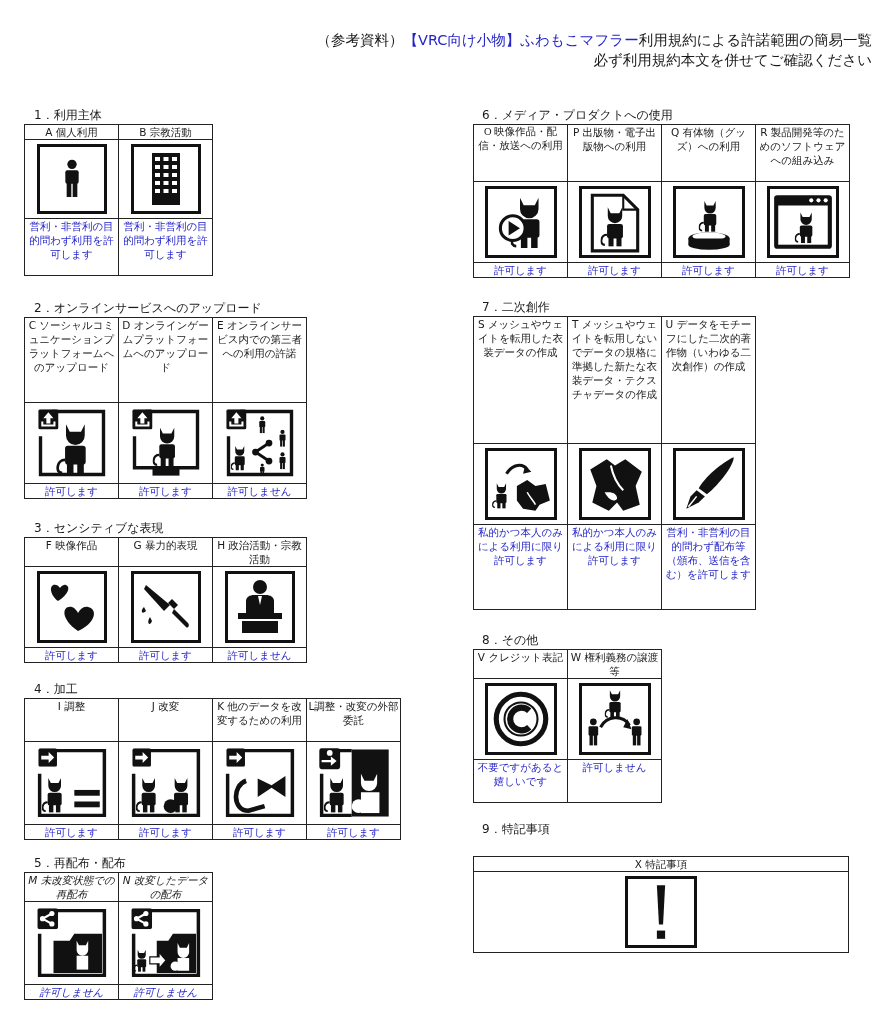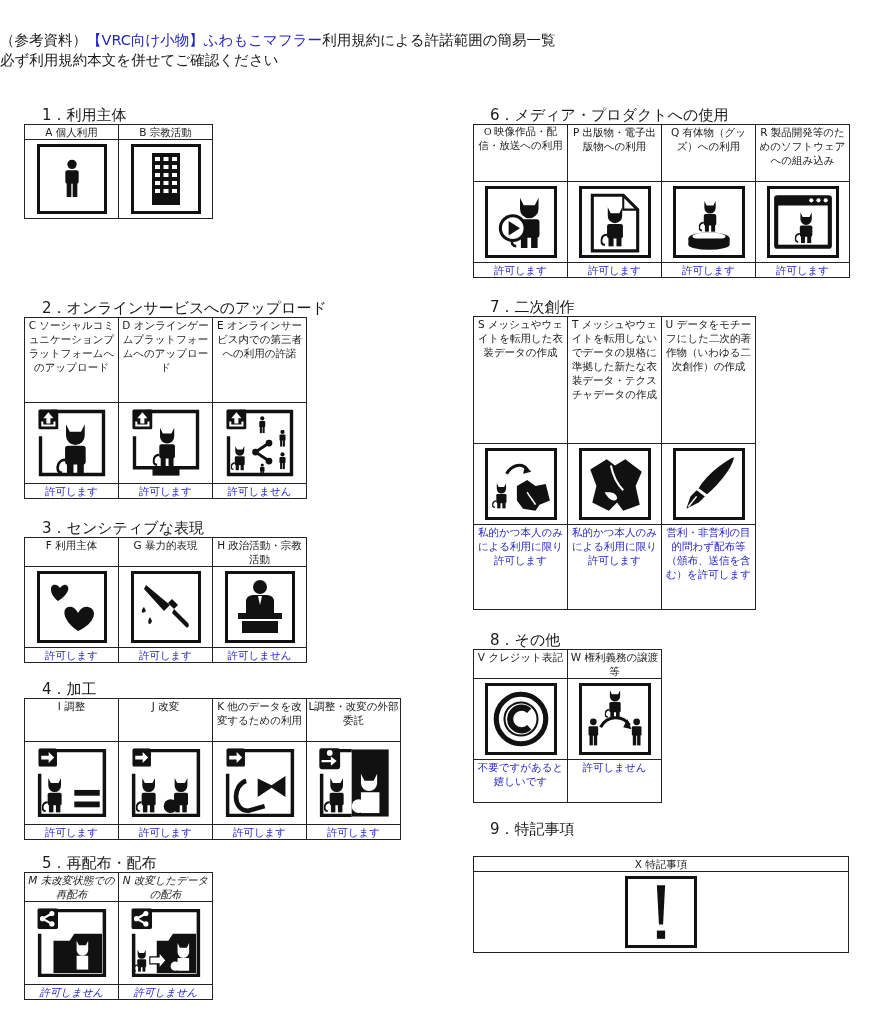--- a/index.html
+++ b/index.html
@@ -1,20 +1,20 @@
 <!DOCTYPE html>
 <html><head>
 <meta charset="utf-8">
 <style>
   html, body { margin:0; padding:0; background:#ffffff; }
   body { width:872px; height:1024px; position:relative; overflow:hidden;
          font-family:"DejaVu Sans", "Liberation Sans", sans-serif; color:#1a1a1a; }
-  .title { position:absolute; left:0; width:872px; text-align:left; font-size:14.5px; line-height:20px; }
+  .title { position:absolute; left:0; width:872px; text-align:right; font-size:14.5px; line-height:20px; }
   .title .blue { color:#2424c8; }
-  .sec-head { position:absolute; font-size:15px; line-height:14px;margin-left:8px; }
+  .sec-head { position:absolute; font-size:12px; line-height:14px; }
   table.grid { position:absolute; border-collapse:collapse; table-layout:fixed; }
   table.grid td { border:1.6px solid #222; padding:0; vertical-align:top; text-align:center; }
   td.lbl { font-size:10.5px; line-height:14px; padding:1px 3px; }
   td.icon { height:auto; }
   td.res { color:#2424c8; font-size:10.5px; line-height:14px; padding:0 2px; }
   .icobox { margin:4px auto; border:3px solid #111; box-sizing:border-box; position:relative; background:#fff; }
   .icobox svg { display:block; width:100%; height:100%; }
 </style>
 </head>
 <body>
@@ -95,20 +95,24 @@
                 <rect x="29.5" y="34" width="5" height="4"></rect>
                 <rect x="38" y="34" width="5" height="4"></rect>
             <rect x="21" y="42" width="5" height="4"></rect>
                 <rect x="29.5" y="42" width="5" height="4"></rect>
                 <rect x="38" y="42" width="5" height="4"></rect>
           </g>
         </svg>
       </div>
     </td>
   </tr>
+  <tr>
+    <td class="res" style="height:56px;">営利・非営利の目的問わず利用を許可します</td>
+    <td class="res">営利・非営利の目的問わず利用を許可します</td>
+  </tr>
 </tbody>
   </table>
 
 <div class="sec-head" style="left:34px;top:301px;">2．オンラインサービスへのアップロード</div>
 <table class="grid" style="left:24px;top:317px;width:282px;">
   <colgroup>
       <col style="width:94px">
       <col style="width:94px">
       <col style="width:94px">
     </colgroup>
@@ -166,21 +170,21 @@
 
 <div class="sec-head" style="left:34px;top:521px;">3．センシティブな表現</div>
 <table class="grid" style="left:24px;top:537px;width:282px;">
   <colgroup>
       <col style="width:94px">
       <col style="width:94px">
       <col style="width:94px">
     </colgroup>
   <tbody>
       <tr>
-    <td class="lbl" style="height:28px;">F 利用主体</td>
+    <td class="lbl" style="height:28px;">F 映像作品</td>
     <td class="lbl">G 暴力的表現</td>
     <td class="lbl">H 政治活動・宗教活動</td>
   </tr>
   <tr>
     <td class="icon">
       <div class="icobox" style="width:70px;height:72px;">
         <svg viewBox="0 0 64 64">
               <path d="M18 26 C8 18 10 8 16 10 C18 10 19 12 20 13 C21 12 23 9 26 10 C31 12 28 20 18 26 Z" fill="#111"></path>
               <path d="M38 56 C20 44 22 30 32 32 C35 33 37 36 38 38 C40 35 43 31 48 32 C58 34 56 48 38 56 Z" fill="#111"></path>
             </svg>

